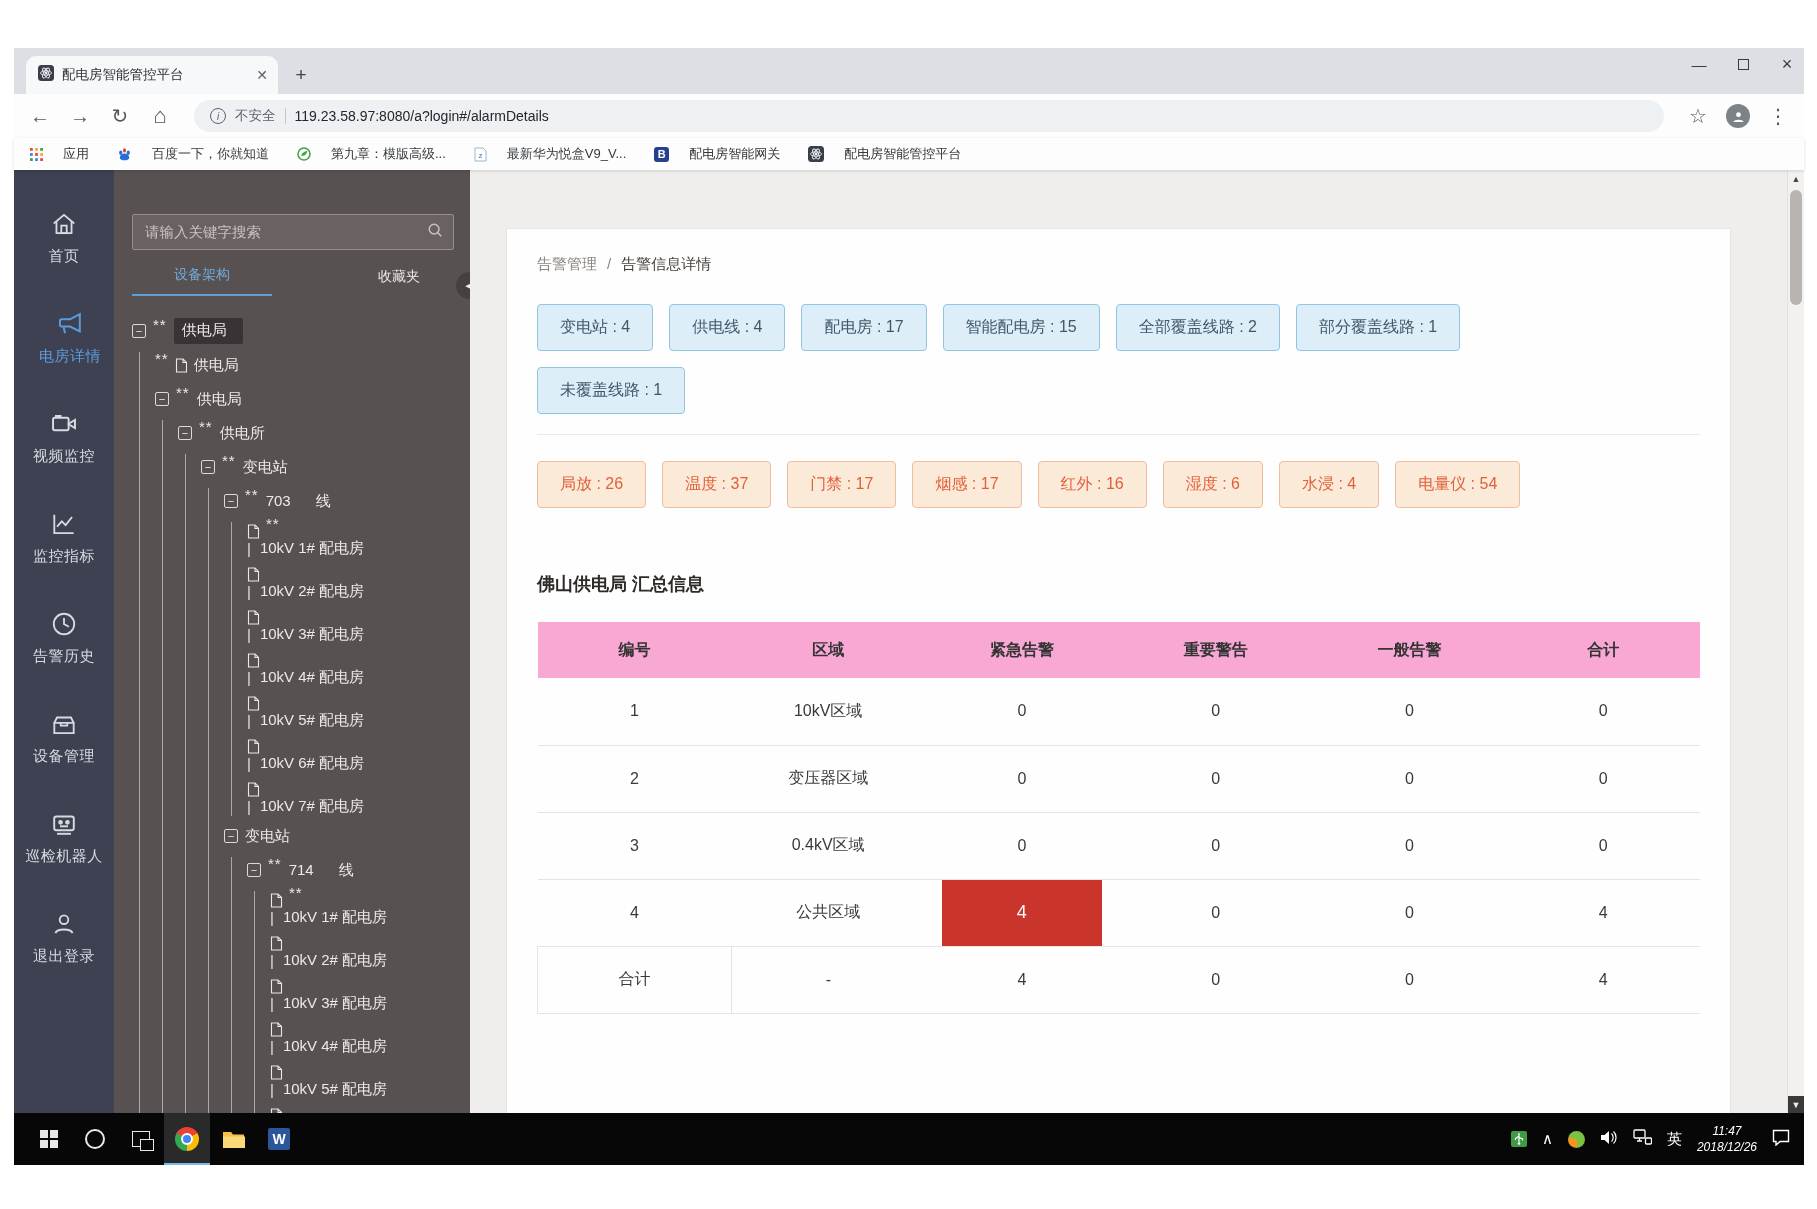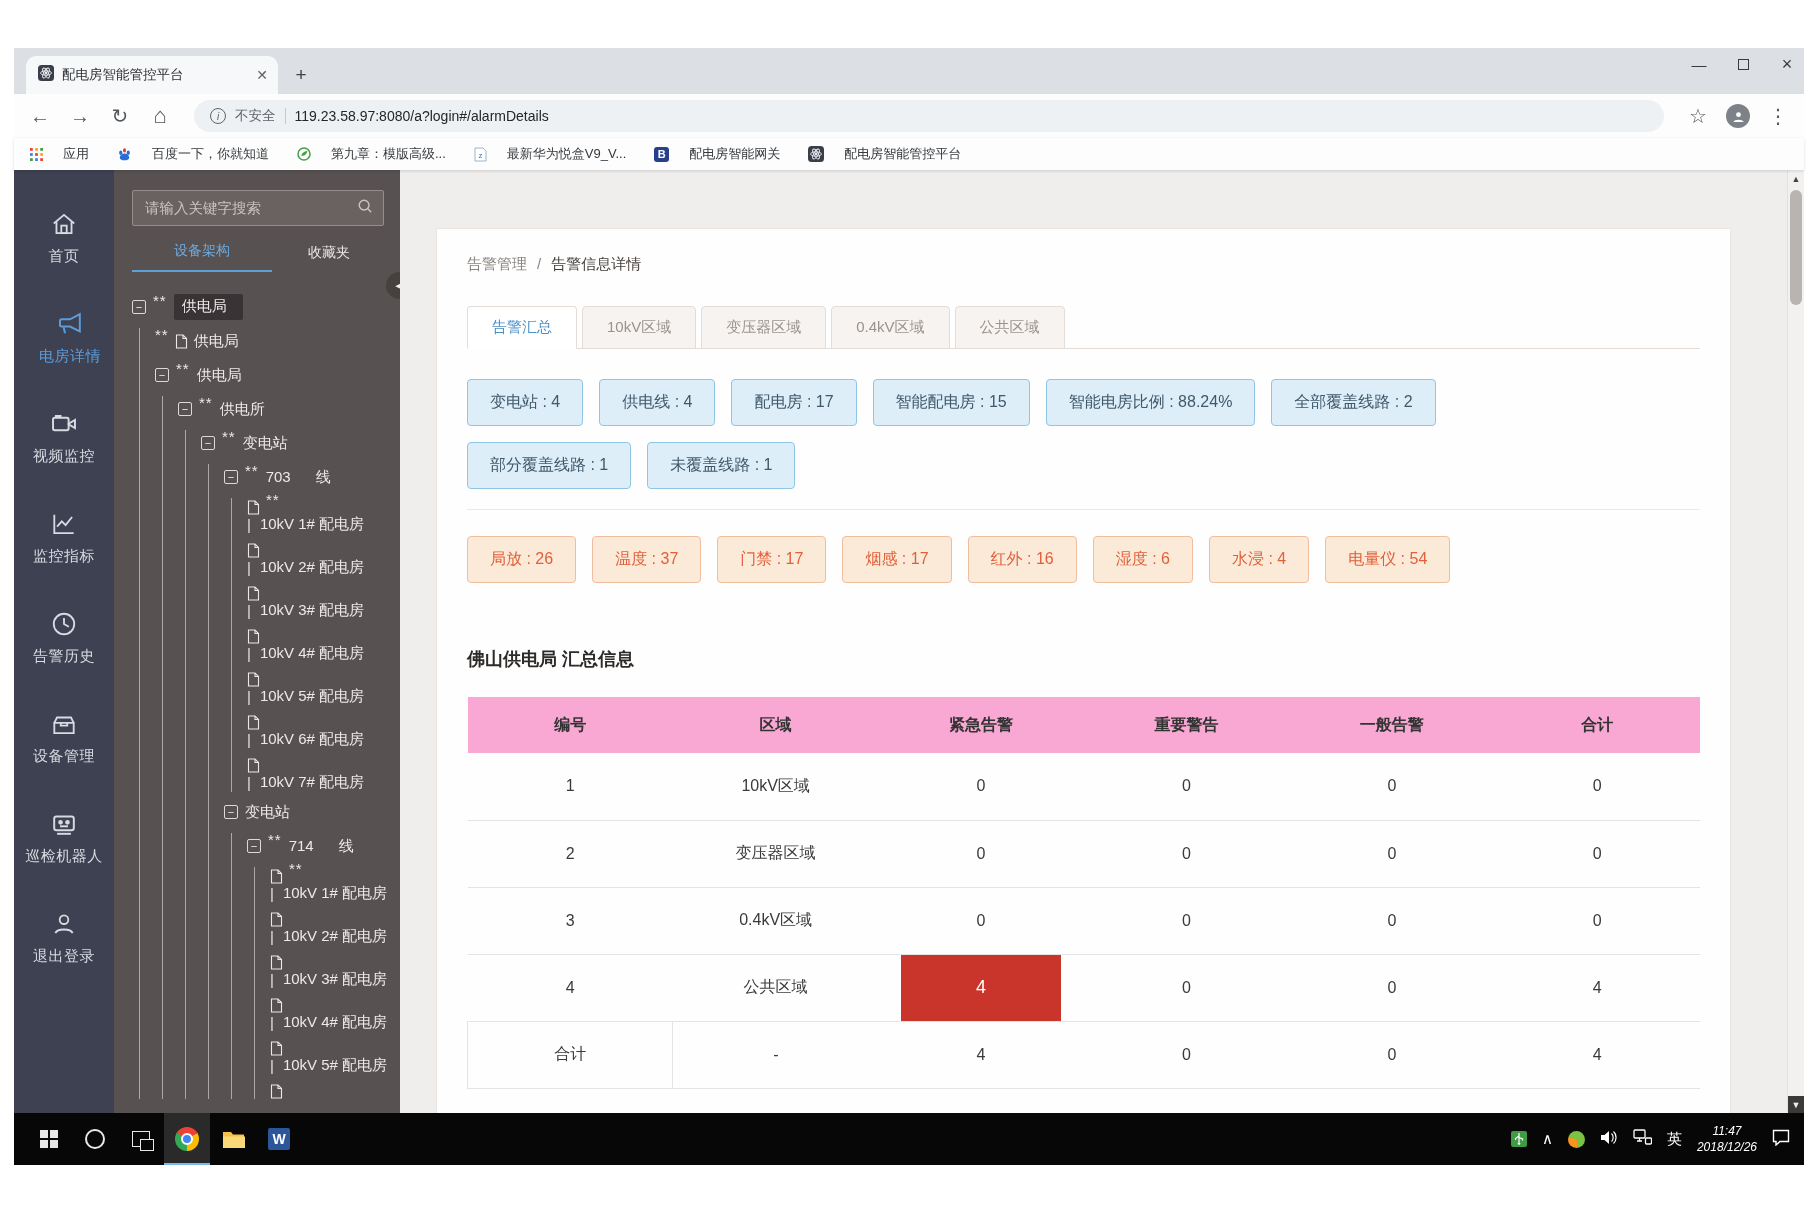--- a/index.html
+++ b/index.html
@@ -33,21 +33,21 @@
 
   
   .app { flex:1; display:flex; background:#f0eeec; overflow:hidden; position:relative; }
 
   .sidebar { width:100px; background:#3d4151; padding-top:26px; display:flex; flex-direction:column; flex:none; }
   .side-item { height:100px; display:flex; flex-direction:column; align-items:center; justify-content:flex-start; color:#d7dae1; padding-top:12px; }
   .side-icon { height:32px; display:flex; align-items:center; }
   .side-label { font-size:15px; margin-top:7px; letter-spacing:.5px; }
   .side-item.active { color:#5d9cdb;padding-left:12px; }
 
-  .treepanel { width:286px; background:#585151; flex:none; position:relative; padding:20px 16px 0 18px; overflow:hidden; }
+  .treepanel { width:356px; background:#585151; flex:none; position:relative; padding:44px 16px 0 18px; overflow:hidden; }
   .tsearch { height:36px; background:#696261; border:1px solid #948d8b; border-radius:2px; display:flex; align-items:center; padding:0 10px 0 12px; }
   .tsearch input { flex:1; background:transparent; border:none; outline:none; font-size:14.5px; color:#e8e4e2; font-family:inherit; }
   .tsearch input::placeholder { color:#c9c3c1; opacity:1; }
   .ttabs { margin-top:16px; display:flex; justify-content:space-between; align-items:flex-end; }
   .ttab { font-size:14px; color:#e9e6e5; padding:0 4px 10px 4px; }
   .ttab.active { color:#6fa9dc; border-bottom:2px solid #5e9fd6; width:140px; text-align:center; }
   .ttab.plain { margin-right:30px; }
   .collapse-btn { position:absolute; right:-13px; top:102px; width:27px; height:27px; border-radius:50%; background:#46403f; color:#f3f1f0; display:flex; align-items:center; justify-content:center; font-size:11px; z-index:6; }
 
   .tree { margin-top:22px; color:#eceae9; font-size:15px; }
@@ -604,34 +604,26 @@
       </div>
 
       <main class="main">
         <div class="card">
           <div class="breadcrumb">
             <span>告警管理</span>
             <span>/</span>
             <span class="current">告警信息详情</span>
           </div>
 
-          <div class="ctabs" id="ctabs">
-              <span class="ctab active">告警汇总</span>
-              <span class="ctab">10kV区域</span>
-              <span class="ctab">变压器区域</span>
-              <span class="ctab">0.4kV区域</span>
-              <span class="ctab">公共区域</span>
-            </div>
 
           <div class="badges" id="stat-badges">
               <span class="badge blue">变电站 : 4</span>
               <span class="badge blue">供电线 : 4</span>
               <span class="badge blue">配电房 : 17</span>
               <span class="badge blue">智能配电房 : 15</span>
-              <span class="badge blue">智能电房比例 : 88.24%</span>
               <span class="badge blue">全部覆盖线路 : 2</span>
               <span class="badge blue">部分覆盖线路 : 1</span>
               <span class="badge blue">未覆盖线路 : 1</span>
             </div>
 
           <div class="divider"></div>
 
           <div class="badges alarm" id="alarm-badges">
               <span class="badge orange">局放 : 26</span>
               <span class="badge orange">温度 : 37</span>

